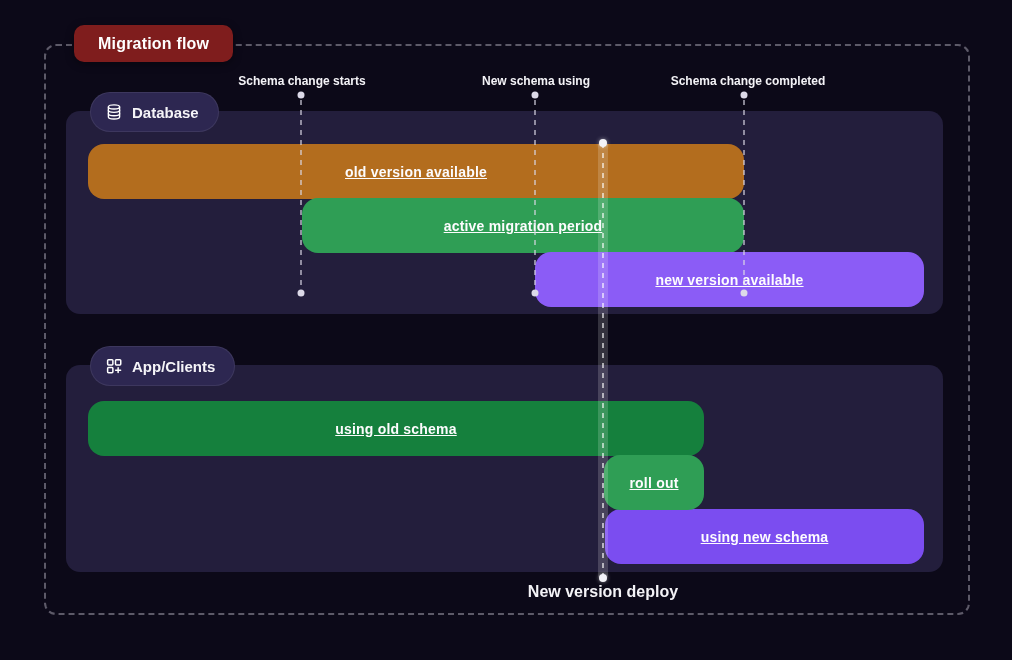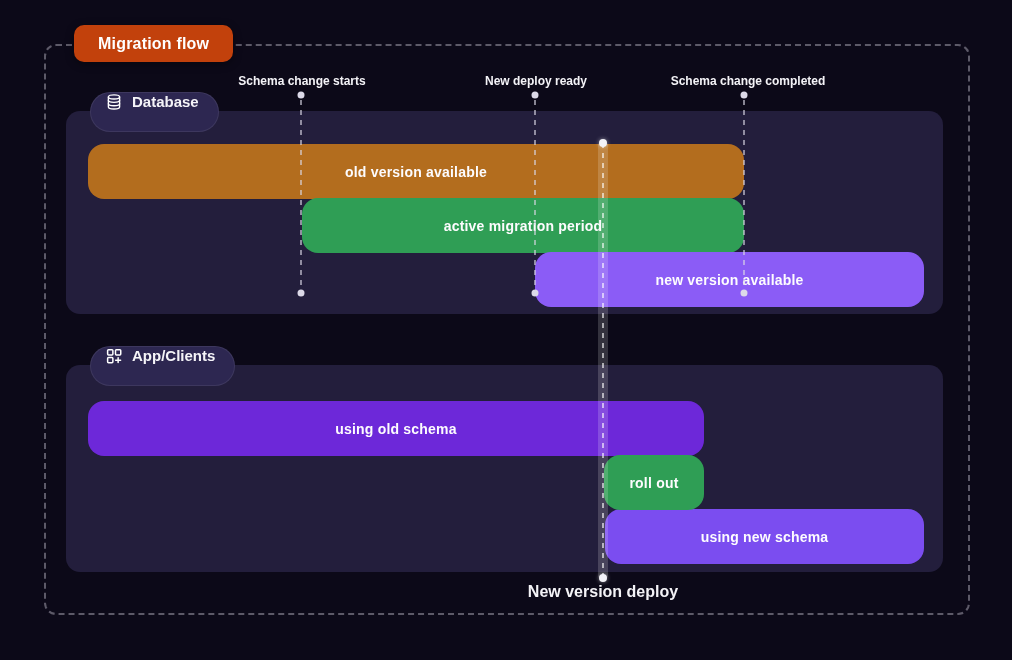--- a/index.html
+++ b/index.html
@@ -14,44 +14,45 @@
 
   .frame{
     position:absolute;left:44px;top:44px;width:922px;height:567px;
     border:2px dashed rgba(160,157,172,.55);
     border-radius:12px;z-index:0;
   }
 
   .title-badge{
     position:absolute;left:74px;top:25px;height:37px;
     padding:0 24px;display:flex;align-items:center;
-    background:#c2410c;border-radius:10px;
+    background:#7f1d1d;border-radius:10px;
     color:#fff;font-size:16px;font-weight:700;letter-spacing:.2px;
     z-index:6;box-shadow:0 2px 8px rgba(0,0,0,.4);
   }
 
   .panel{
     position:absolute;left:66px;width:877px;
     background:#231e3c;border-radius:14px;z-index:1;
   }
   .panel.db{top:111px;height:203px;}
   .panel.app{top:365px;height:207px;}
 
   .badge{
-    position:absolute;height:38px;display:inline-flex;align-items:flex-start;gap:9px;
+    position:absolute;height:38px;display:inline-flex;align-items:center;gap:9px;
     padding:0 19px 0 14px;background:#2d2751;border:1px solid rgba(255,255,255,.08);
     border-radius:20px;color:#f5f4f8;font-size:15px;font-weight:700;z-index:6;
   }
   .badge svg{width:18px;height:18px;display:block;}
 
   .bar{
     position:absolute;height:55px;border-radius:16px;
     display:flex;align-items:center;justify-content:center;
     color:#fdfcfe;font-size:14px;font-weight:700;letter-spacing:.2px;
     z-index:2;
+    text-decoration:underline;
   }
 
   .vline{
     position:absolute;width:2px;z-index:3;
     background:repeating-linear-gradient(180deg,
       rgba(219,216,230,.6) 0 5px, transparent 5px 10px);
   }
   .dot{
     position:absolute;width:7px;height:7px;border-radius:50%;
     background:#dcd9e8;z-index:4;transform:translate(-50%,-50%);
@@ -83,21 +84,21 @@
 </head>
 <body>
 
 <div class="stage">
 
   <div class="frame"></div>
 
   <div class="title-badge">Migration flow</div>
 
   <div class="milestone-label" style="left:302px">Schema change starts</div>
-  <div class="milestone-label" style="left:536px">New deploy ready</div>
+  <div class="milestone-label" style="left:536px">New schema using</div>
   <div class="milestone-label" style="left:748px">Schema change completed</div>
 
   <div class="dot" style="left:301px;top:95px"></div>
   <div class="vline" style="left:300px;top:100px;height:189px"></div>
   <div class="dot" style="left:301px;top:293px"></div>
 
   <div class="dot" style="left:535px;top:95px"></div>
   <div class="vline" style="left:534px;top:100px;height:189px"></div>
   <div class="dot" style="left:535px;top:293px"></div>
 
@@ -132,21 +133,21 @@
   <div class="badge" style="left:90px;top:346px">
     <svg viewBox="0 0 24 24" fill="none" stroke="#ffffff" stroke-width="2" stroke-linecap="round">
       <rect x="3.5" y="3.5" width="7" height="7" rx="1.2"></rect>
       <rect x="14" y="3.5" width="7" height="7" rx="1.2"></rect>
       <rect x="3.5" y="14" width="7" height="7" rx="1.2"></rect>
       <path d="M17.5 14.2v6.6M14.2 17.5h6.6"></path>
     </svg>
     <span>App/Clients</span>
   </div>
 
-  <div class="bar" style="left:88px;top:401px;width:616px;background:#6d28d9">
+  <div class="bar" style="left:88px;top:401px;width:616px;background:#15803d">
     <span>using old schema</span>
   </div>
   <div class="bar" style="left:605px;top:509px;width:319px;background:#7b4df0">
     <span>using new schema</span>
   </div>
   <div class="bar" style="left:604px;top:455px;width:100px;background:#2f9e55">
     <span>roll out</span>
   </div>
 
   <div class="deploy-band">

